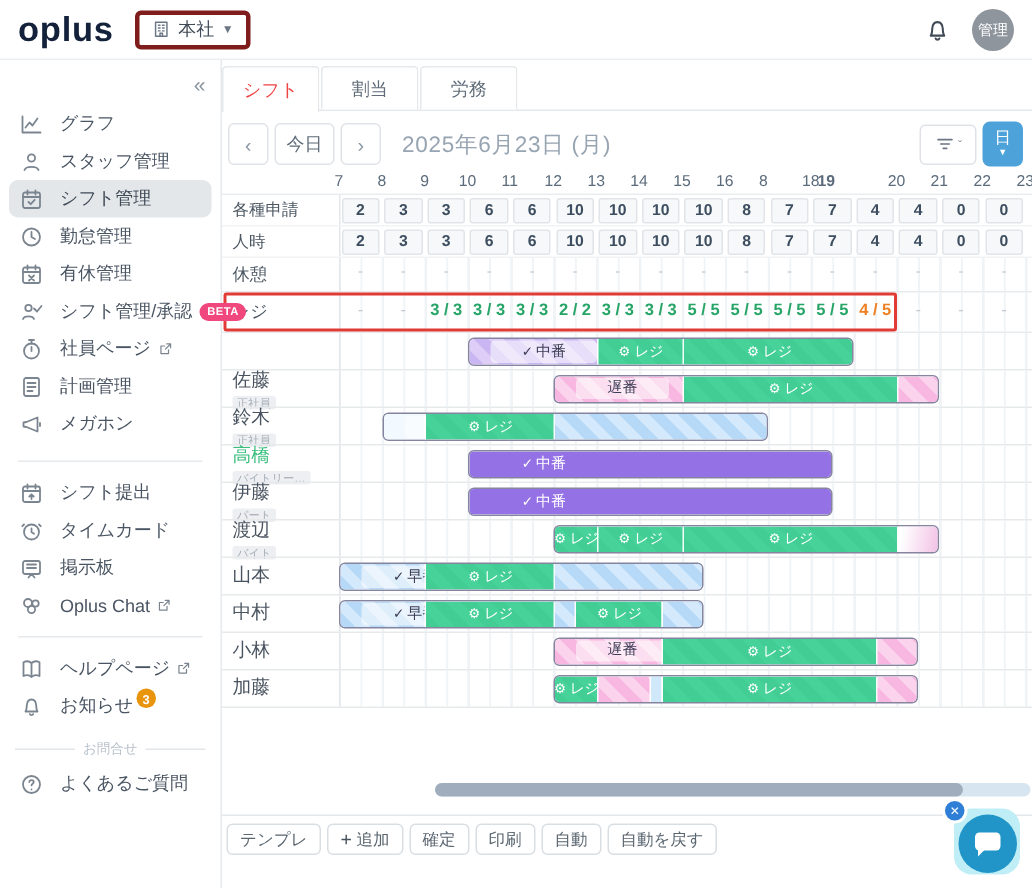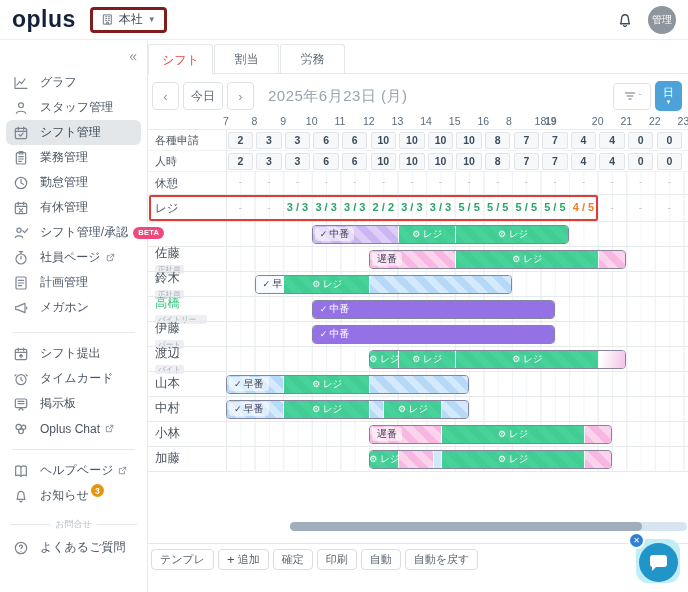--- a/index.html
+++ b/index.html
@@ -97,22 +97,22 @@
   .seg { position:absolute; top:0; bottom:0; display:flex; align-items:center; }
   .seg.cut { box-shadow:-1px 0 0 rgba(255,255,255,.95); }
   .seg-green { background:repeating-linear-gradient(45deg,#41cd94 0 7px,#47d29a 7px 14px); justify-content:center;}
   .seg-lav   { background:repeating-linear-gradient(45deg,#cab6f2 0 7px,#ddcdf7 7px 14px);}
   .seg-purple{ background:#9571e6;}
   .seg-pink  { background:repeating-linear-gradient(45deg,#f8b7e0 0 7px,#fbd3ec 7px 14px);}
   .seg-blue  { background:repeating-linear-gradient(45deg,#b6d9f7 0 7px,#d4e9fb 7px 14px);}
   .seg-pale  { background:#f2f9ff;}
   .seg-paleblue { background:#cfe9fb;}
   .seg-pinkfade { background:linear-gradient(100deg,#ffffff 10%,#f3c5e7 90%);}
-  .seg-label { background:rgba(255,255,255,.55); color:#3c3c55; border-radius:3px; padding:0 5px;
-    font-size:10px; line-height:14px; margin-left:2px; white-space:nowrap;}
+  .seg-label { background:rgba(255,255,255,.55); color:#3c3c55; border-radius:3px; padding:0 21px;
+    font-size:10px; line-height:14px; margin-left:14px; white-space:nowrap;}
   .seg-label.on-dark { background:transparent; color:#fff; }
   .seg-label .chk { font-size:9px; margin-right:2px;}
   .greentext { color:#fff; font-size:9.5px; white-space:nowrap; letter-spacing:-.2px;}
   .greentext .gear { font-size:9px; margin-right:3px;}
 
   
   #hscroll-track { position:absolute; left:142px; right:1px; top:482px; height:9px; background:#d7e5f0; border-radius:5px;}
   #hscroll-thumb { position:absolute; left:142px; width:352px; top:482px; height:9px; background:#9fadbd; border-radius:5px; cursor:grab; z-index:2;}
   #footer-sep { position:absolute; left:0; right:0; top:503px; border-top:1px solid #e5e8eb;}
   #footer-btns { position:absolute; left:3px; top:509px; display:flex; gap:4px;}
@@ -172,28 +172,20 @@
             </svg></span>
           <span>スタッフ管理</span>
         </div>
         <div class="nav-item active">
           <span class="ni"><svg viewBox="0 0 24 24" width="100%" height="100%" fill="none" stroke="currentColor" stroke-width="1.8" stroke-linecap="round" stroke-linejoin="round">
               <rect x="3.5" y="5" width="17" height="15.5" rx="2"></rect>
               <path d="M8 3v4M16 3v4M3.5 9.5h17"></path>
               <path d="M9 14.5l2.2 2.2 4-4.4"></path>
             </svg></span>
           <span>シフト管理</span>
-        </div>
-        <div class="nav-item">
-          <span class="ni"><svg viewBox="0 0 24 24" width="100%" height="100%" fill="none" stroke="currentColor" stroke-width="1.8" stroke-linecap="round" stroke-linejoin="round">
-              <rect x="5" y="4" width="14" height="17" rx="2"></rect>
-              <rect x="9" y="2.5" width="6" height="3.5" rx="1"></rect>
-              <path d="M8.5 10h7M8.5 13.5h7M8.5 17h4"></path>
-            </svg></span>
-          <span>業務管理</span>
         </div>
         <div class="nav-item">
           <span class="ni"><svg viewBox="0 0 24 24" width="100%" height="100%" fill="none" stroke="currentColor" stroke-width="1.8" stroke-linecap="round" stroke-linejoin="round">
               <circle cx="12" cy="12" r="8.5"></circle>
               <path d="M12 7v5l3.5 2"></path>
             </svg></span>
           <span>勤怠管理</span>
         </div>
         <div class="nav-item">
           <span class="ni"><svg viewBox="0 0 24 24" width="100%" height="100%" fill="none" stroke="currentColor" stroke-width="1.8" stroke-linecap="round" stroke-linejoin="round">

